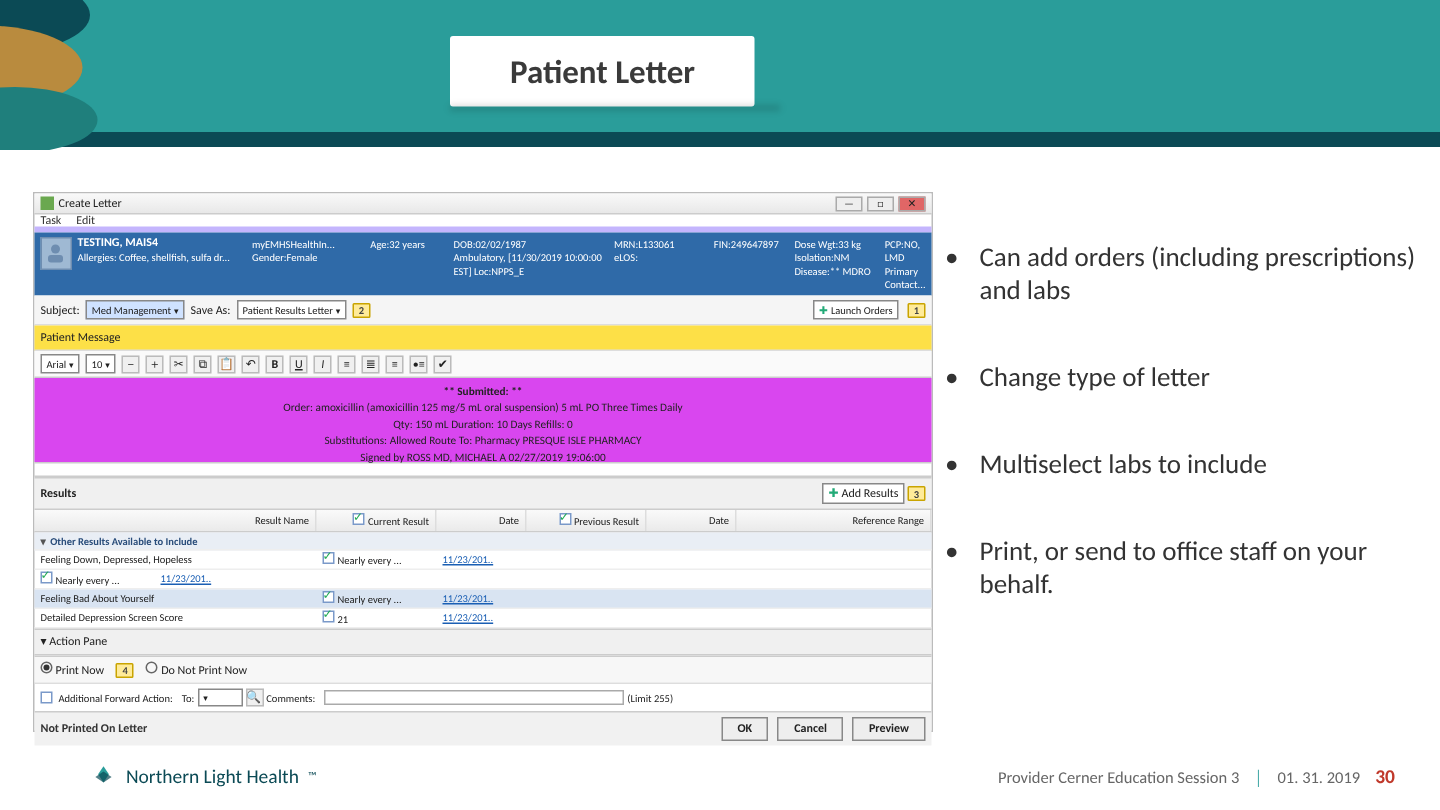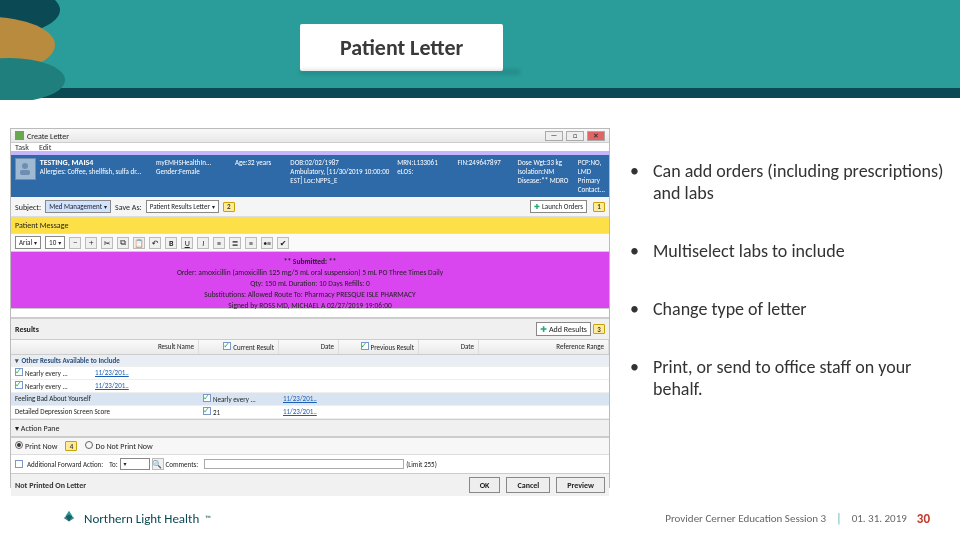--- a/index.html
+++ b/index.html
@@ -8,21 +8,21 @@
   
   .header-band { position: relative; width: 100%; height: 100px; }
   .teal-band { position: absolute; top: 0; left: 0; width: 100%; height: 88px; background: #2a9d9a; }
   .dark-stripe { position: absolute; top: 88px; left: 0; width: 100%; height: 10px; background: #0b4a55; }
   .corner-art { position: absolute; left: -20px; top: -10px; width: 130px; height: 110px; }
   .title-box { position: absolute; left: 300px; top: 24px; background: #fff; padding: 10px 40px; font-size: 22px; font-weight: 700; color: #3a3a3a; border-radius: 2px; }
   .title-box-shadow { position: absolute; left: 300px; top: 70px; width: 220px; height: 4px; background: rgba(0,0,0,0.15); filter: blur(2px); }
 
   
   .slide-body { position: absolute; top: 120px; left: 0; width: 960px; height: 390px; }
-  .screenshot { position: absolute; left: 10px; top: 8px; width: 600px; height: 360px; border: 1px solid #bbb; font-size: 8px; color: #222; background: #fff; }
+  .screenshot { position: absolute; left: 22px; top: 8px; width: 600px; height: 360px; border: 1px solid #bbb; font-size: 8px; color: #222; background: #fff; }
   .bullets { position: absolute; left: 630px; top: 40px; width: 320px; font-size: 18px; color: #333; }
   .bullets li { margin-bottom: 36px; list-style: none; display: flex; }
   .bullets li::before { content: "•"; margin-right: 14px; }
   .bullets .last::before { margin-right: 14px; }
 
   
   .footer { position: absolute; bottom: 8px; left: 0; width: 960px; height: 28px; display: flex; align-items: center; }
   .footer .logo { position: absolute; left: 60px; display: flex; align-items: center; gap: 6px; color: #0b4a55; font-size: 13px; }
   .footer .logo svg { width: 18px; height: 18px; }
   .footer .info { position: absolute; right: 30px; font-size: 11px; color: #666; display: flex; align-items: center; gap: 10px; }
@@ -143,21 +143,21 @@
         <span>Age:32 years</span>
       </div>
       <div class="col" style="width:110px;">
         <span>DOB:02/02/1987</span>
         <span>Ambulatory, [11/30/2019 10:00:00 EST] Loc:NPPS_E</span>
       </div>
       <div class="col" style="width:60px;">
         <span>MRN:L133061</span>
         <span>eLOS:</span>
       </div>
-      <div class="col" style="width:60px;">
+      <div class="col" style="width:60px;align-items:center;">
         <span>FIN:249647897</span>
       </div>
       <div class="col" style="width:60px;">
         <span>Dose Wgt:33 kg</span>
         <span>Isolation:NM</span>
         <span>Disease:** MDRO</span>
       </div>
       <div class="col" style="flex:1;">
         <span>PCP:NO, LMD</span>
         <span>Primary Contact...</span>
@@ -243,20 +243,21 @@
         <div class="c-cur"><span class="chk checked"></span><span>Current Result</span></div>
         <div class="c-date1">Date</div>
         <div class="c-prev"><span class="chk checked"></span><span>Previous Result</span></div>
         <div class="c-date2">Date</div>
         <div class="c-ref">Reference Range</div>
       </div>
       <div class="ss-trow cat">
         <div class="c-name"><span class="expand">▾</span><span>Other Results Available to Include</span></div>
       </div>
       <div class="ss-trow">
+        <div class="c-name">Feeling Down, Depressed, Hopeless</div>
         <div class="c-cur"><span class="chk checked"></span><span>Nearly every ...</span></div>
         <div class="c-date1 linkd">11/23/201..</div>
           <div class="c-prev"></div>
           <div class="c-date2"></div>
           <div class="c-ref"></div>
       </div>
       <div class="ss-trow">
         <div class="c-cur"><span class="chk checked"></span><span>Nearly every ...</span></div>
         <div class="c-date1 linkd">11/23/201..</div>
           <div class="c-prev"></div>
@@ -322,24 +323,24 @@
       </span>
     </div>
 
   </div>
 
   <ul class="bullets">
     <li>
         <span>Can add orders (including prescriptions) and labs</span>
       </li>
     <li>
-        <span>Multiselect labs to include</span>
+        <span>Change type of letter</span>
       </li>
     <li>
-        <span>Change type of letter</span>
+        <span>Multiselect labs to include</span>
       </li>
     <li class="last">
         <span>Print, or send to office staff on your behalf.</span>
       </li>
   </ul>
 
 </div>
 
 <div class="footer">
   <div class="logo">

